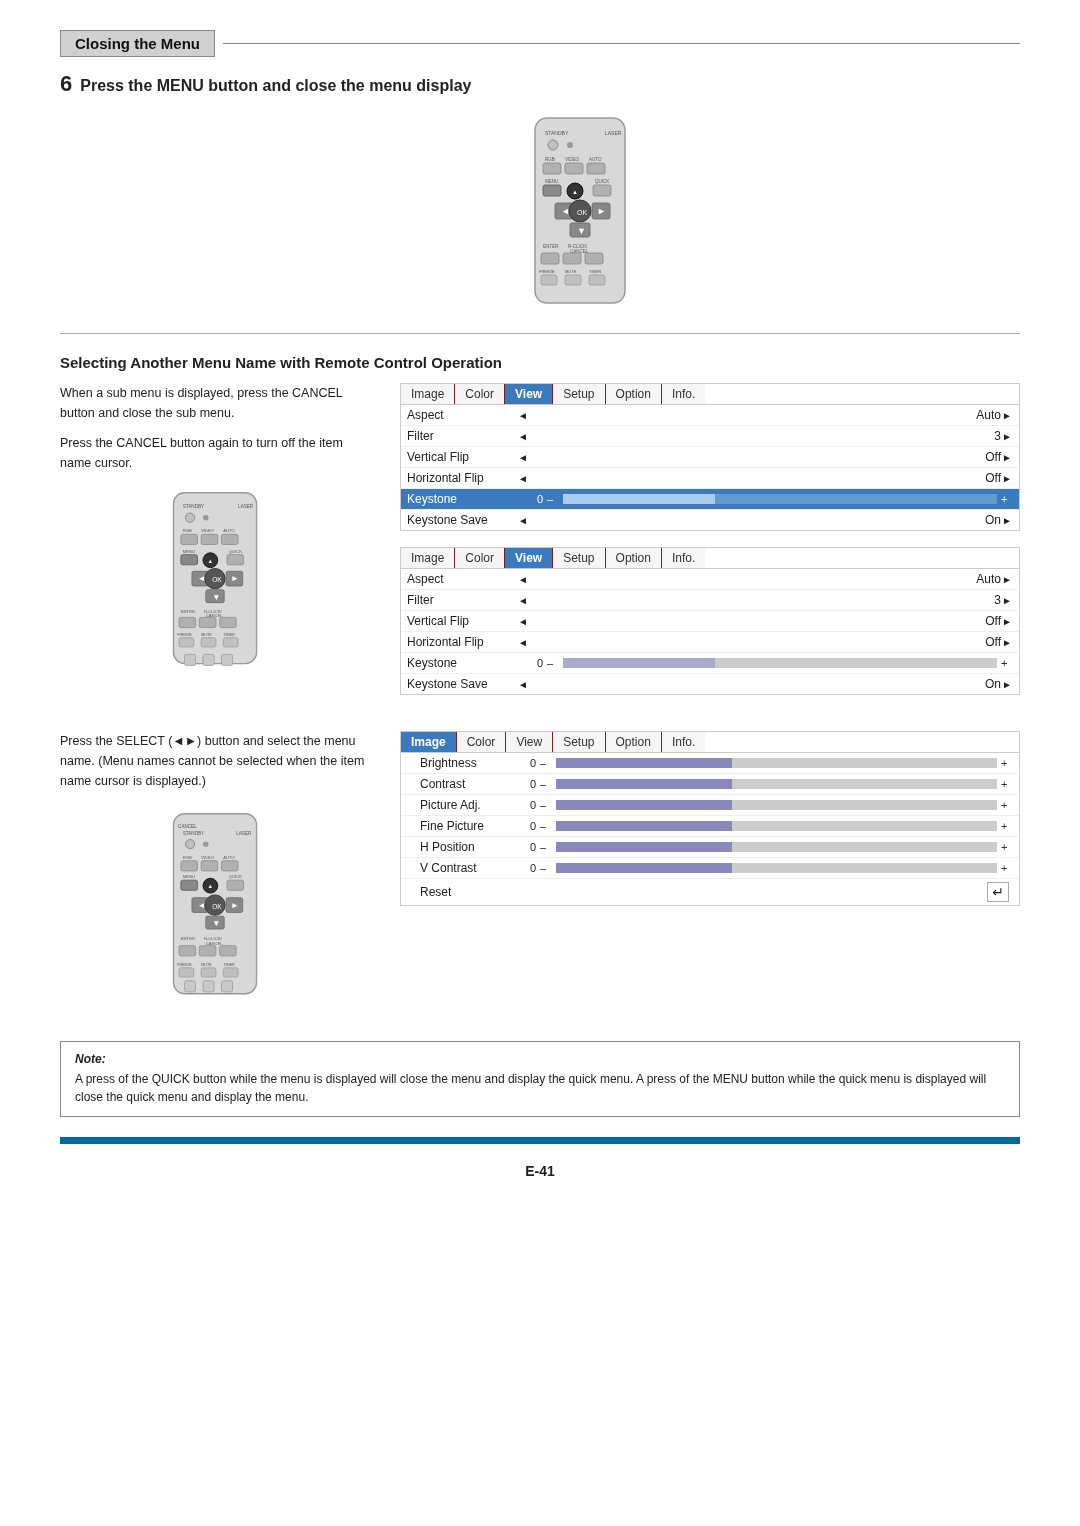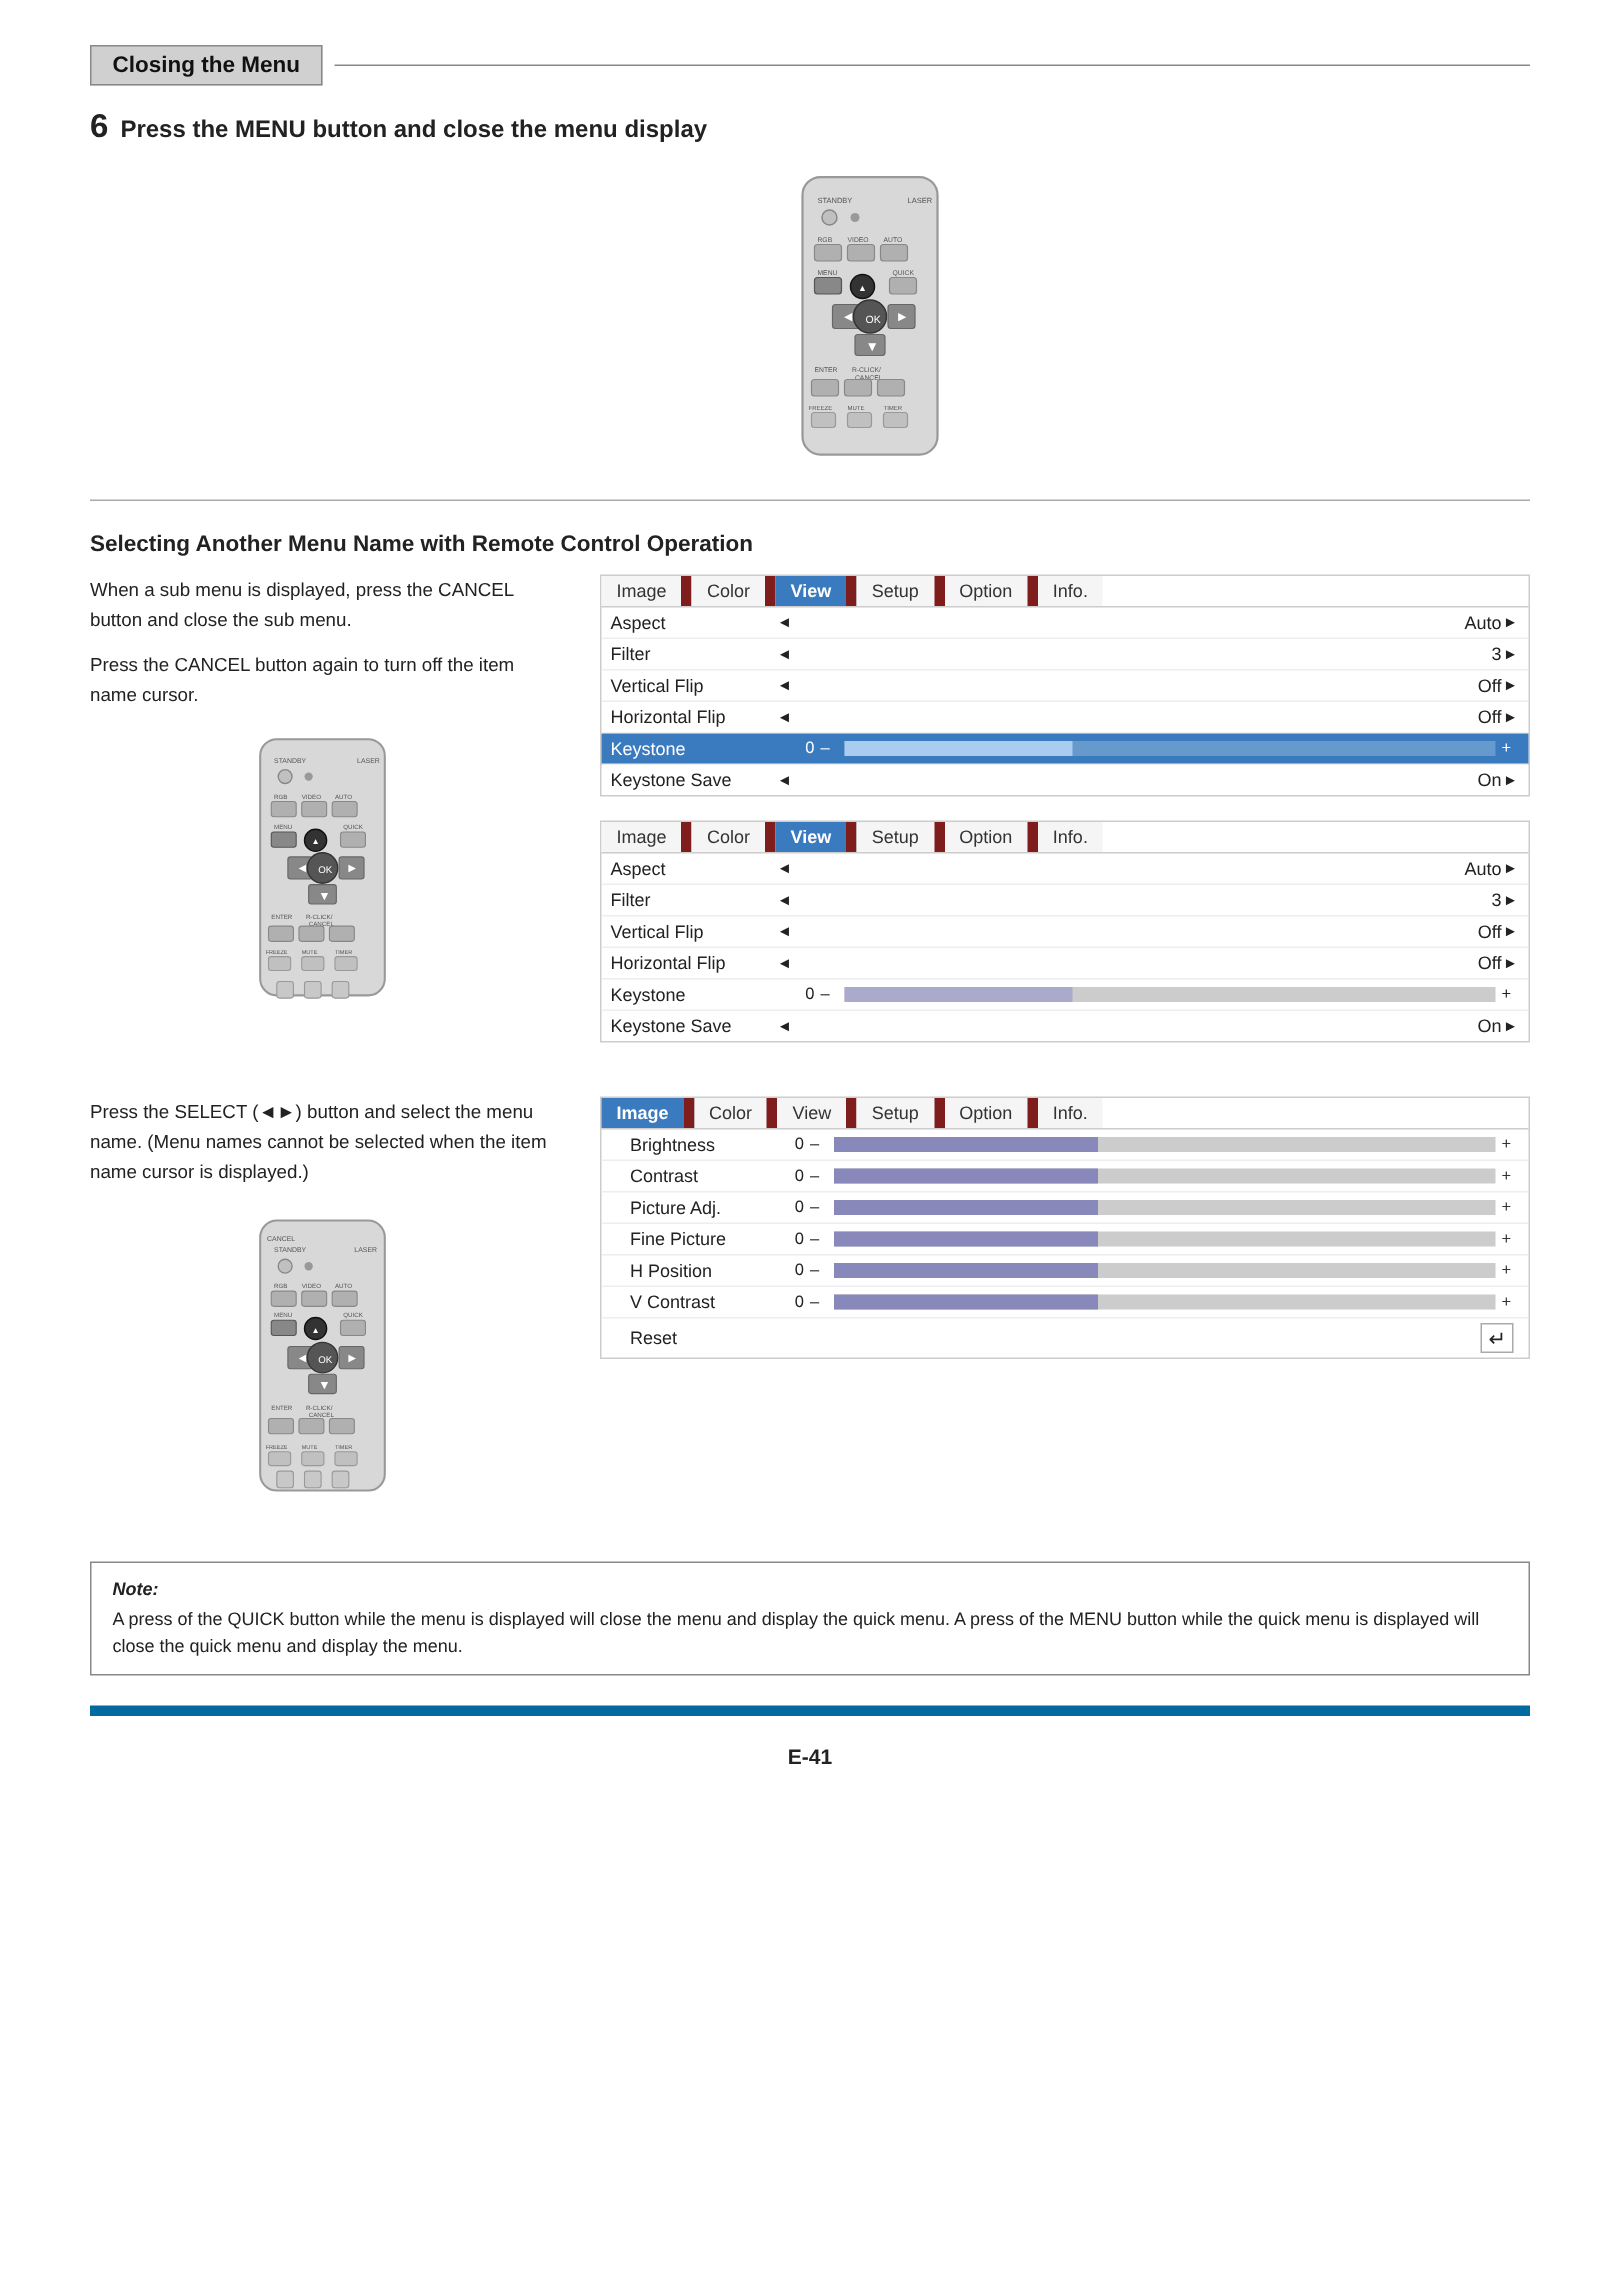--- a/index.html
+++ b/index.html
@@ -110,21 +110,21 @@
 
     .menu-tabs {
       display: flex;
       border-bottom: 1px solid #ccc;
     }
 
     .menu-tab {
       padding: 3px 10px;
       font-size: 12px;
       color: #333;
-      border-right: 7px solid #7f1d1d;
+      border-right: 1px solid #7f1d1d;
       background: #f5f5f5;
     }
 
     .menu-tab.active {
       background: #3a7abf;
       color: #fff;
       font-weight: bold;
     }
 
     .menu-tab:last-child {

